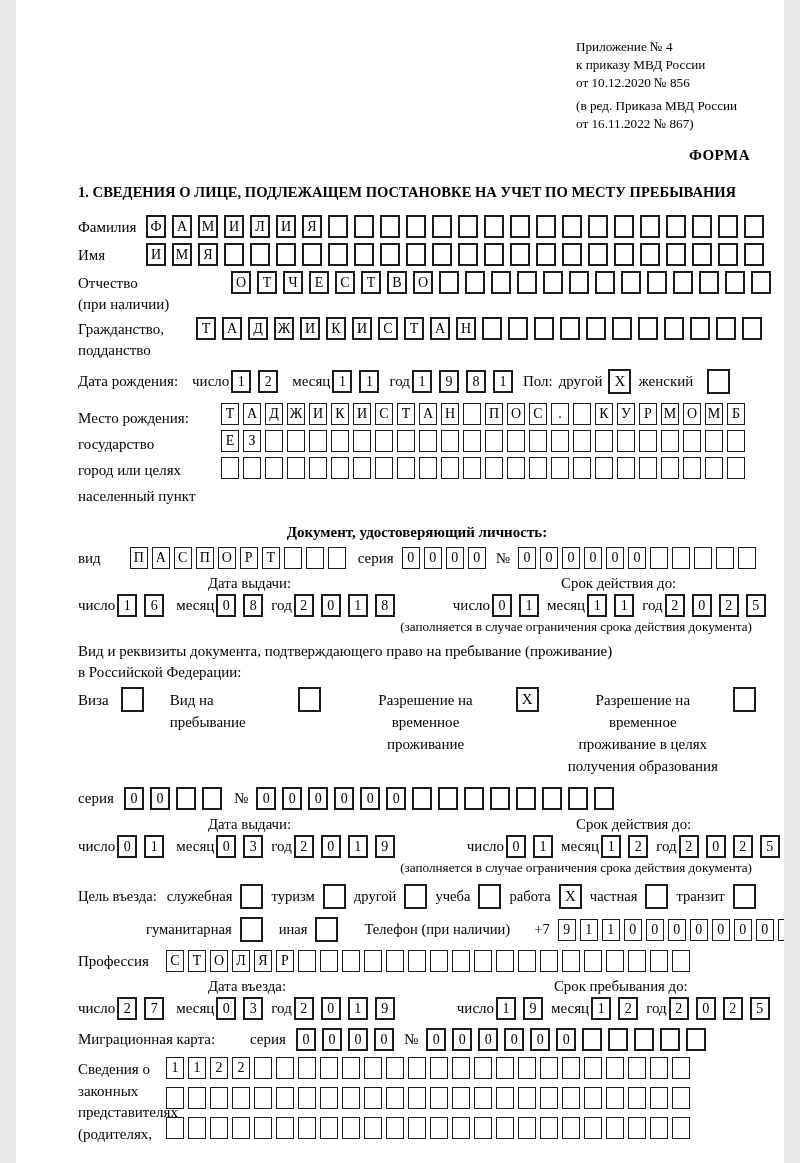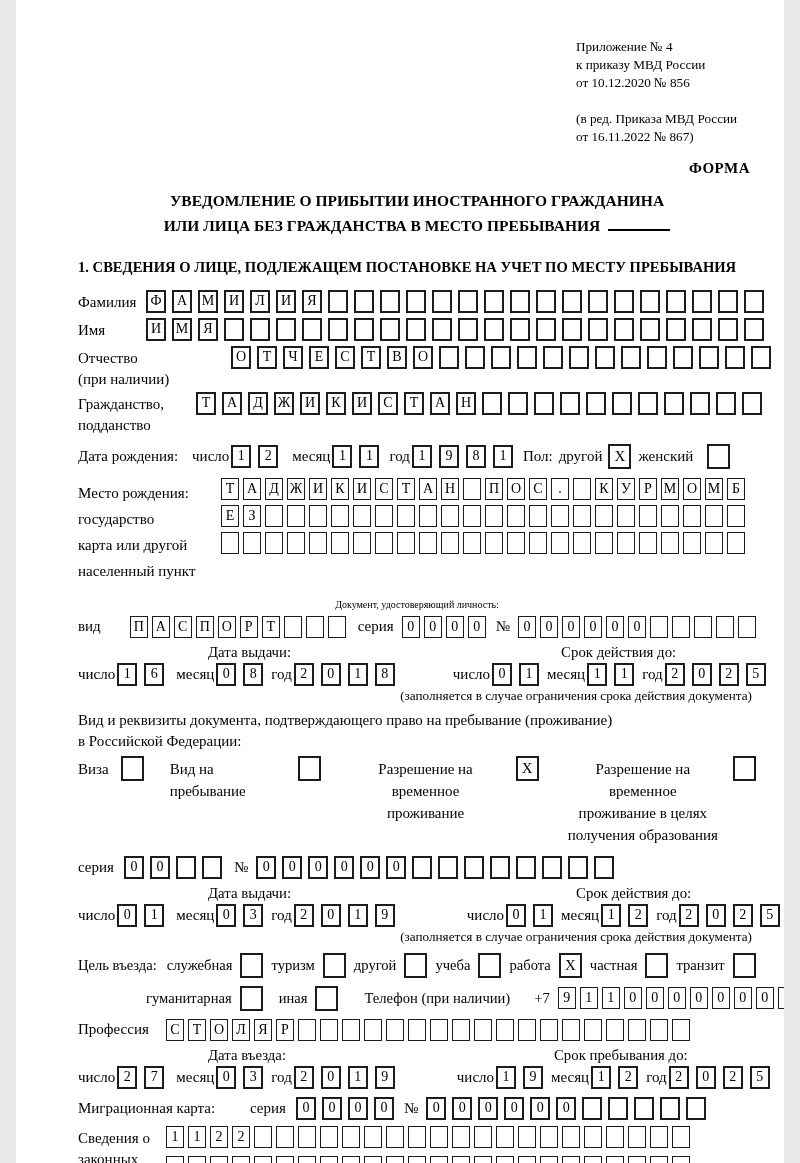--- a/index.html
+++ b/index.html
@@ -4,21 +4,21 @@
 <style>
   html,body{margin:0;padding:0;background:#e9e9e9;}
   .page{
     width:768px;height:1163px;background:#ffffff;color:#000;
     box-sizing:border-box;padding:38px 28px 0 62px;overflow:hidden;
     font-family:"Liberation Serif","DejaVu Serif",serif;font-size:15px;
     margin:0 auto;position:relative;
   }
   
   .appendix{width:178px;margin-left:auto;margin-right:2px;font-size:13.2px;line-height:1.38;}
-  .appendix .grp2{margin-top:17px;}
+  .appendix .grp2{margin-top:4px;}
   .forma{font-weight:bold;font-size:15px;text-align:right;padding-right:6px;margin-top:14px;letter-spacing:.5px;}
   .title{font-weight:bold;font-size:15.5px;text-align:center;line-height:1.6;margin-top:12px;}
   .blank-ul{display:inline-block;width:62px;border-bottom:2px solid #000;height:12px;margin-left:8px;}
   .sect{font-weight:bold;font-size:14.6px;margin-top:20px;margin-bottom:14px;}
   
   .frow{display:flex;align-items:flex-start;margin-bottom:5px;}
   .flabel{flex:0 0 auto;line-height:21px;padding-top:2px;white-space:nowrap;}
   .l2{line-height:21px;}
   .boxrow{display:flex;gap:6px;flex:0 0 auto;}
   .box{box-sizing:border-box;flex:0 0 auto;width:20px;height:23px;border:2px solid #1c1c1c;
@@ -32,43 +32,39 @@
   .dg .boxrow{gap:7px;}
   .hdr2{display:flex;margin-bottom:2px;font-size:14.8px;}
   .hdr2 span{display:block;}
   .note{font-size:13.2px;text-align:right;padding-right:4px;margin:2px 0 8px;}
   .intro{margin-bottom:4px;}
   .cbrow{display:flex;align-items:flex-start;gap:12px;margin:6px 0 10px;}
   .cbrow .lbl{line-height:22px;padding-top:2px;}
   .cbrow .ctr{text-align:center;}
   .purp{display:flex;align-items:center;gap:8px;margin-bottom:8px;flex-wrap:nowrap;white-space:nowrap;}
   .purp .lbl{margin-right:2px;}
-  .centerhdr{text-align:center;font-weight:normal;font-size:10px;margin:6px 0 6px;}
+  .centerhdr{text-align:center;font-weight:bold;font-size:15px;margin:6px 0 6px;}
   .legal{display:flex;align-items:flex-start;margin-top:4px;}
   .legal .flabel{width:88px;line-height:21.5px;}
 </style>
 </head>
 <body>
 
 <div class="page">
 
   <div class="appendix">
     <div>Приложение № 4</div>
     <div>к приказу МВД России</div>
     <div>от 10.12.2020 № 856</div>
     <div class="grp2">(в ред. Приказа МВД России</div>
     <div>от 16.11.2022 № 867)</div>
   </div>
 
   <div class="forma">ФОРМА</div>
 
-  <div class="title">
-    <div>УВЕДОМЛЕНИЕ О ПРИБЫТИИ ИНОСТРАННОГО ГРАЖДАНИНА</div>
-    <div><span>ИЛИ ЛИЦА БЕЗ ГРАЖДАНСТВА В МЕСТО ПРЕБЫВАНИЯ</span><span class="blank-ul"></span></div>
-  </div>
 
   <div class="sect">1. СВЕДЕНИЯ О ЛИЦЕ, ПОДЛЕЖАЩЕМ ПОСТАНОВКЕ НА УЧЕТ ПО МЕСТУ ПРЕБЫВАНИЯ</div>
 
   <div class="frow">
     <div class="flabel" style="width:68px">Фамилия</div>
     <div class="boxrow">
         <span class="box">Ф</span>
         <span class="box">А</span>
         <span class="box">М</span>
         <span class="box">И</span>
@@ -215,21 +211,21 @@
     <span style="margin-left:6px">другой</span>
     <span class="cbx" style="margin-left:6px">X</span>
     <span style="margin-left:7px">женский</span>
     <span class="cbx" style="margin-left:14px"></span>
   </div>
 
   <div class="frow sm" style="margin-bottom:15px">
     <div class="flabel" style="width:143px">
       <div class="l2" style="line-height:26px">Место рождения:</div>
       <div class="l2" style="line-height:26px">государство</div>
-      <div class="l2" style="line-height:26px">карта или другой</div>
+      <div class="l2" style="line-height:26px">город или целях</div>
       <div class="l2" style="line-height:26px">населенный пункт</div>
     </div>
     <div class="stack">
       <div class="boxrow sm">
           <span class="box">Т</span>
           <span class="box">А</span>
           <span class="box">Д</span>
           <span class="box">Ж</span>
           <span class="box">И</span>
           <span class="box">К</span>

